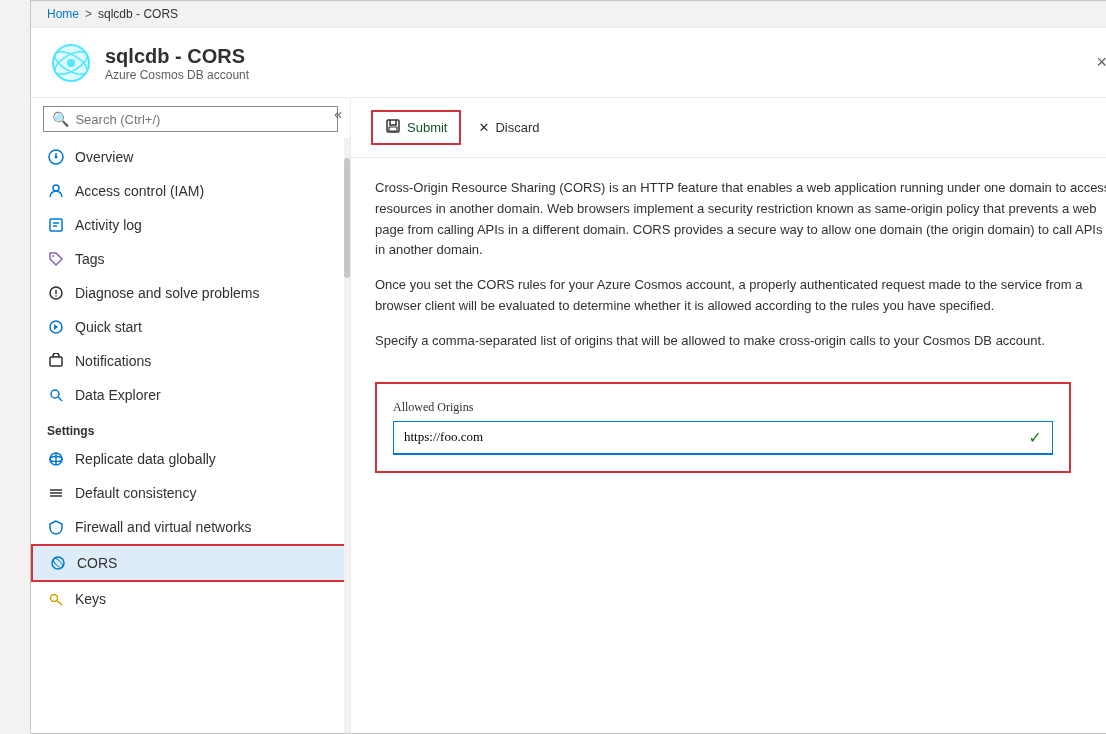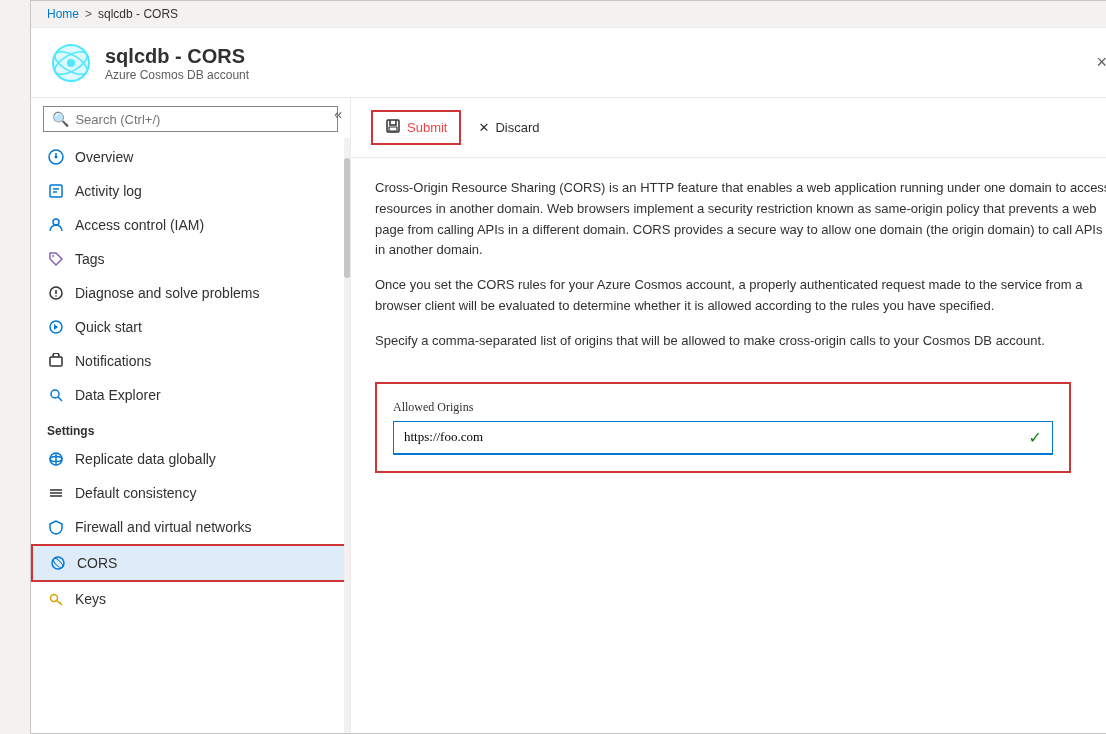--- a/index.html
+++ b/index.html
@@ -40,21 +40,21 @@
     .section-label { padding: 12px 16px 4px; font-size: 12px; font-weight: 700; color: #323130; text-transform: none; }
 
     .scrollbar-track { position: absolute; right: 0; top: 40px; bottom: 0; width: 6px; background: #f3f2f1; }
     .scrollbar-thumb { position: absolute; right: 0; top: 20px; width: 6px; height: 120px; background: #c8c6c4; border-radius: 3px; }
 
     
     .content-area { flex: 1; background: #fff; overflow-y: auto; padding: 0; }
 
     
     .content-toolbar { display: flex; align-items: center; gap: 4px; padding: 12px 20px; border-bottom: 1px solid #edebe9; }
-    .toolbar-btn { display: flex; align-items: center; gap: 6px; padding: 6px 12px; border: 2px solid #d13438; background: #fff; cursor: pointer; font-size: 13px; color: #ef4444; font-family: inherit; }
+    .toolbar-btn { display: flex; align-items: center; gap: 6px; padding: 6px 12px; border: 2px solid #d13438; background: #fff; cursor: pointer; font-size: 13px; color: #14532d; font-family: inherit; }
     .toolbar-btn-plain { display: flex; align-items: center; gap: 6px; padding: 6px 12px; border: 1px solid transparent; background: #fff; cursor: pointer; font-size: 13px; color: #323130; font-family: inherit; }
 
     
     .content-body { padding: 20px 24px; }
     .description-text { font-size: 13px; color: #323130; line-height: 1.6; margin-bottom: 14px; }
 
     
     .form-section { border: 2px solid #d13438; padding: 16px; margin-top: 16px; display: inline-block; min-width: 680px; font-family: Liberation Serif, serif; }
     .form-label { font-size: 12px; color: #323130; margin-bottom: 6px; }
     .form-input-wrapper { display: flex; align-items: center; border: 1px solid #0078d4; border-bottom: 2px solid #0078d4; padding: 6px 10px; background: #fff; min-width: 660px; }
@@ -122,38 +122,38 @@
             <svg width="16" height="16" viewBox="0 0 16 16" fill="none">
                 <circle cx="8" cy="8" r="7" stroke="#0078d4" stroke-width="1.5"></circle>
                 <line x1="8" y1="4" x2="8" y2="8" stroke="#0078d4" stroke-width="1.5"></line>
                 <circle cx="8" cy="8" r="1.5" fill="#0078d4"></circle>
               </svg>
           </span>
           <span>Overview</span>
         </div>
 
         <div class="nav-item">
+          <span class="nav-icon icon-iam">
+            <svg width="16" height="16" viewBox="0 0 16 16">
+                <circle cx="8" cy="5" r="3" fill="none" stroke="#0078d4" stroke-width="1.5"></circle>
+                <path d="M2 14c0-3.31 2.69-6 6-6s6 2.69 6 6" fill="none" stroke="#0078d4" stroke-width="1.5"></path>
+              </svg>
+          </span>
+          <span>Access control (IAM)</span>
+        </div>
+
+        <div class="nav-item">
           <span class="nav-icon icon-activity">
             <svg width="16" height="16" viewBox="0 0 16 16">
                 <rect x="2" y="2" width="12" height="12" rx="1" fill="none" stroke="#0078d4" stroke-width="1.5"></rect>
                 <line x1="5" y1="6" x2="11" y2="6" stroke="#0078d4" stroke-width="1.5"></line>
                 <line x1="5" y1="9" x2="9" y2="9" stroke="#0078d4" stroke-width="1.5"></line>
               </svg>
           </span>
           <span>Activity log</span>
-        </div>
-
-        <div class="nav-item">
-          <span class="nav-icon icon-iam">
-            <svg width="16" height="16" viewBox="0 0 16 16">
-                <circle cx="8" cy="5" r="3" fill="none" stroke="#0078d4" stroke-width="1.5"></circle>
-                <path d="M2 14c0-3.31 2.69-6 6-6s6 2.69 6 6" fill="none" stroke="#0078d4" stroke-width="1.5"></path>
-              </svg>
-          </span>
-          <span>Access control (IAM)</span>
         </div>
 
         <div class="nav-item">
           <span class="nav-icon icon-tags">
             <svg width="16" height="16" viewBox="0 0 16 16">
                 <path d="M2 2h6l6 6-6 6-6-6V2z" fill="none" stroke="#8764b8" stroke-width="1.5"></path>
                 <circle cx="5" cy="5" r="1" fill="#8764b8"></circle>
               </svg>
           </span>
           <span>Tags</span>

